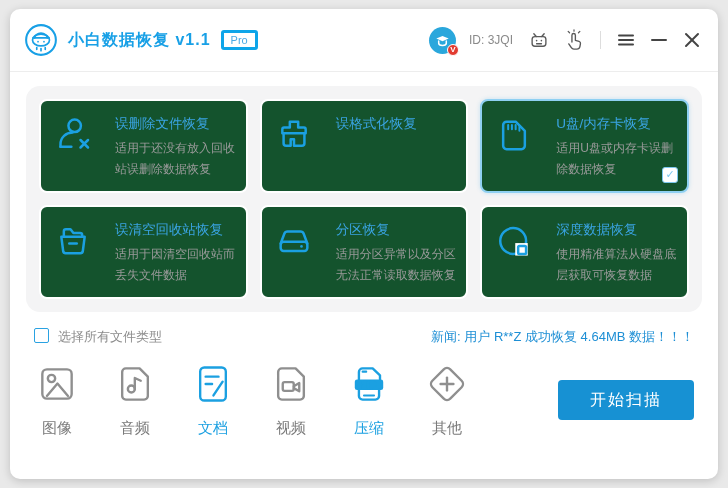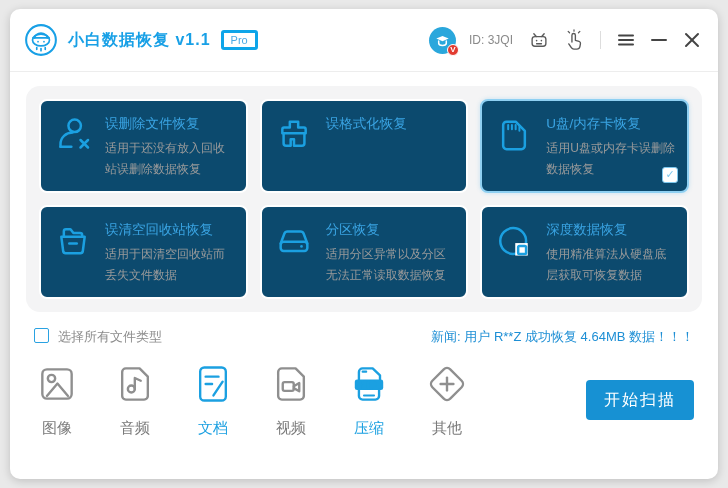--- a/index.html
+++ b/index.html
@@ -23,22 +23,22 @@
   .hd-icon { width:22px; height:22px; color:#5a5a5a; cursor:pointer; }
   .divider { width:1px; height:18px; background:#ddd; margin:0 2px; }
   .win-btn { width:20px; height:20px; color:#444; cursor:pointer; display:flex; align-items:center; justify-content:center; }
   .separator { height:1px; background:#ededed; margin:0 0 0 0; flex:none; }
   
   .panel {
     margin:14px 16px 0; background:#f4f4f5; border-radius:14px; padding:13px;
     display:grid; grid-template-columns:repeat(3,1fr); gap:12px; flex:none;
   }
   .card {
-    background:#0c4a6e; border-radius:8px; border:2px solid #fff; padding:12px 10px 10px 12px;
-    display:flex; gap:10px; min-height:94px; position:relative; cursor:pointer;
+    background:#14532d; border-radius:8px; border:2px solid #fff; padding:12px 10px 10px 12px;
+    display:flex; gap:20px; min-height:94px; position:relative; cursor:pointer;
   }
   .card.selected { border-color:#8fd0f2; box-shadow:0 0 4px rgba(60,170,230,.25); }
   .card-icon { width:42px; flex:none; color:#1ba0e1; padding-top:2px; }
   .card-icon svg { width:40px; height:40px; }
   .card-title { font-size:13.5px; color:#3aa4e3; margin:2px 0 5px; }
   .card-desc { font-size:12px; color:#9a9a9a; line-height:1.75; }
   .card-check {
     position:absolute; right:9px; bottom:8px; width:16px; height:16px; border:1.5px solid #7cc7ee;
     border-radius:3px; color:#7cc7ee; font-size:11px; line-height:13px; text-align:center; background:#fff;
   }
@@ -50,21 +50,21 @@
   .news { margin-left:auto; font-size:13px; color:#1e8fd5; }
   
   .bottom-row { display:flex; align-items:flex-start; margin:16px 24px 0; flex:1; }
   .filetypes { display:flex; gap:32px; }
   .ftype { width:46px; display:flex; flex-direction:column; align-items:center; cursor:pointer;text-align:right; }
   .ftype svg { width:44px; height:44px; color:#8f8f8f; }
   .ftype .flabel { margin-top:13px; font-size:15px; color:#7a7a7a; }
   .ftype.active svg { color:#1ba0e1; }
   .ftype.active .flabel { color:#1ba0e1; }
   .scan-btn {
-    margin-left:auto; margin-top:18px; width:108px; height:40px; background:#1791d3; color:#fff;
+    margin-left:auto; margin-top:18px; width:136px; height:40px; background:#1791d3; color:#fff;
     font-size:16px; border:none; border-radius:4px; cursor:pointer; letter-spacing:2px;
     font-family:Liberation Sans, sans-serif;
   }
   svg { display:block; }
 </style>
 </head>
 <body>
 
 <div class="window">
 

